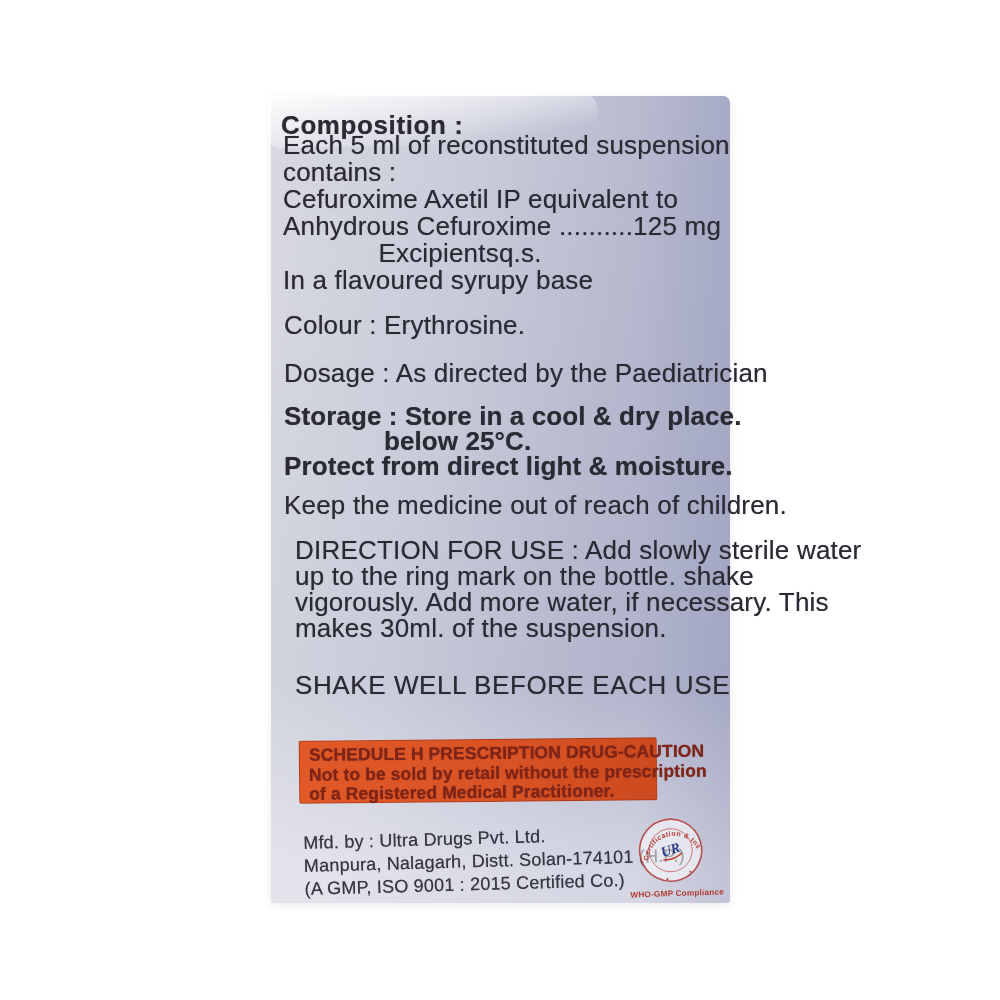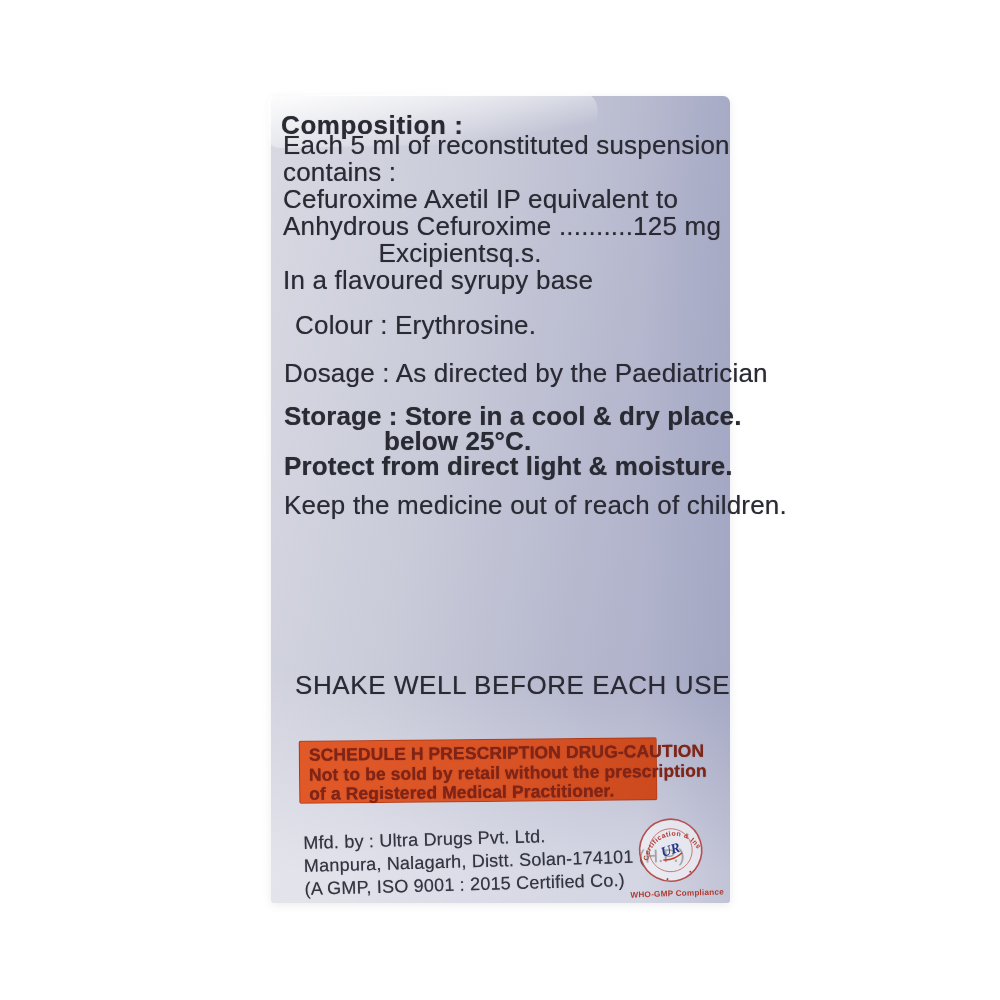--- a/index.html
+++ b/index.html
@@ -63,21 +63,21 @@
     line-height: 27px;
     letter-spacing: 0.2px;
     text-shadow: 0 0 0.8px rgba(42,42,62,0.55);
     white-space: nowrap;
     z-index: 2;
   }
 
   .comp-heading { top: 16px; left: 10px; font-weight: bold; letter-spacing: 0.6px; }
   .comp-body    { top: 36px; left: 12px; }
   .excip-row    { display: flex; justify-content: center; width: 354px; }
-  .colour-line  { top: 216px; margin-left: 11px; }
+  .colour-line  { top: 216px; }
   .dosage-line  { top: 264px; }
   .storage-text { top: 308px; font-weight: bold; line-height: 25px; letter-spacing: 0.1px; }
   .storage-indent { padding-left: 100px; }
   .keep-line    { top: 396px; }
   .direction-text { top: 441px; left: 24px; line-height: 26px; }
   .recon-text   { top: 546px; left: 24px; line-height: 26px; }
   .shake-line   { top: 576px; left: 24px; letter-spacing: 0.6px; text-align: right; }
 
   .caution-box {
     position: absolute;
@@ -147,20 +147,26 @@
     <div class="t dosage-line">Dosage : As directed by the Paediatrician</div>
 
     <div class="t storage-text">
       <div>Storage : Store in a cool &amp; dry place.</div>
       <div class="storage-indent">below 25°C.</div>
       <div>Protect from direct light &amp; moisture.</div>
     </div>
 
     <div class="t keep-line">Keep the medicine out of reach of children.</div>
 
+    <div class="t direction-text">
+      <div>DIRECTION FOR USE : Add slowly sterile water</div>
+      <div>up to the ring mark on the bottle. shake</div>
+      <div>vigorously. Add more water, if necessary. This</div>
+      <div>makes 30ml. of the suspension.</div>
+    </div>
 
 
     <div class="t shake-line">SHAKE WELL BEFORE EACH USE</div>
 
     <div class="caution-box">
       <div>SCHEDULE H PRESCRIPTION DRUG-CAUTION</div>
       <div>Not to be sold by retail without the prescription</div>
       <div>of a Registered Medical Practitioner.</div>
     </div>
 

